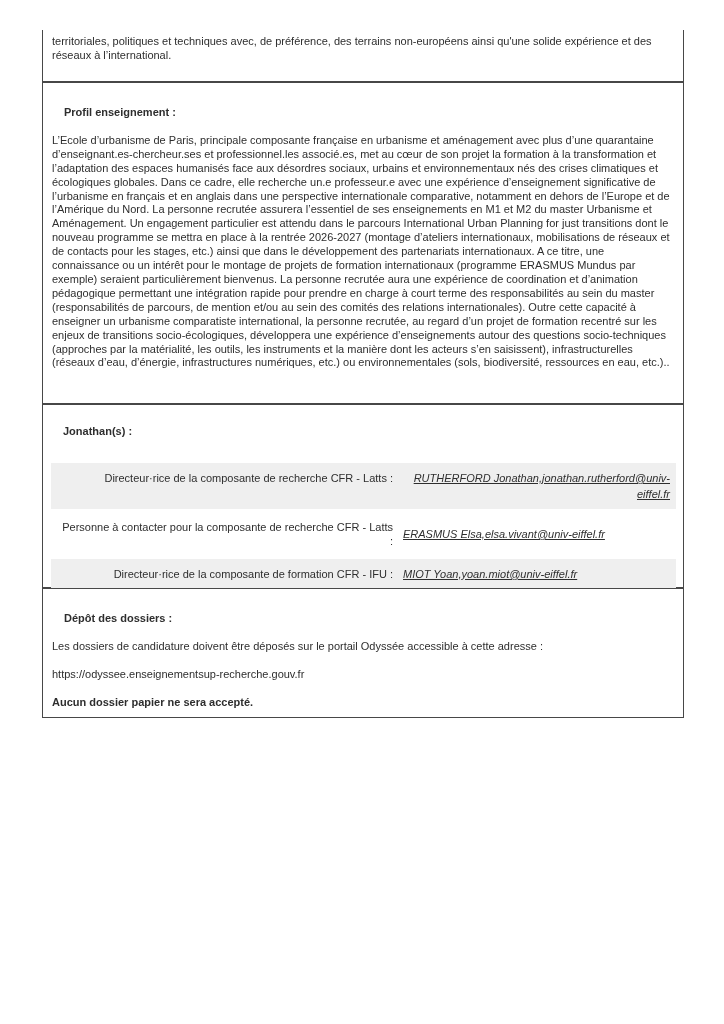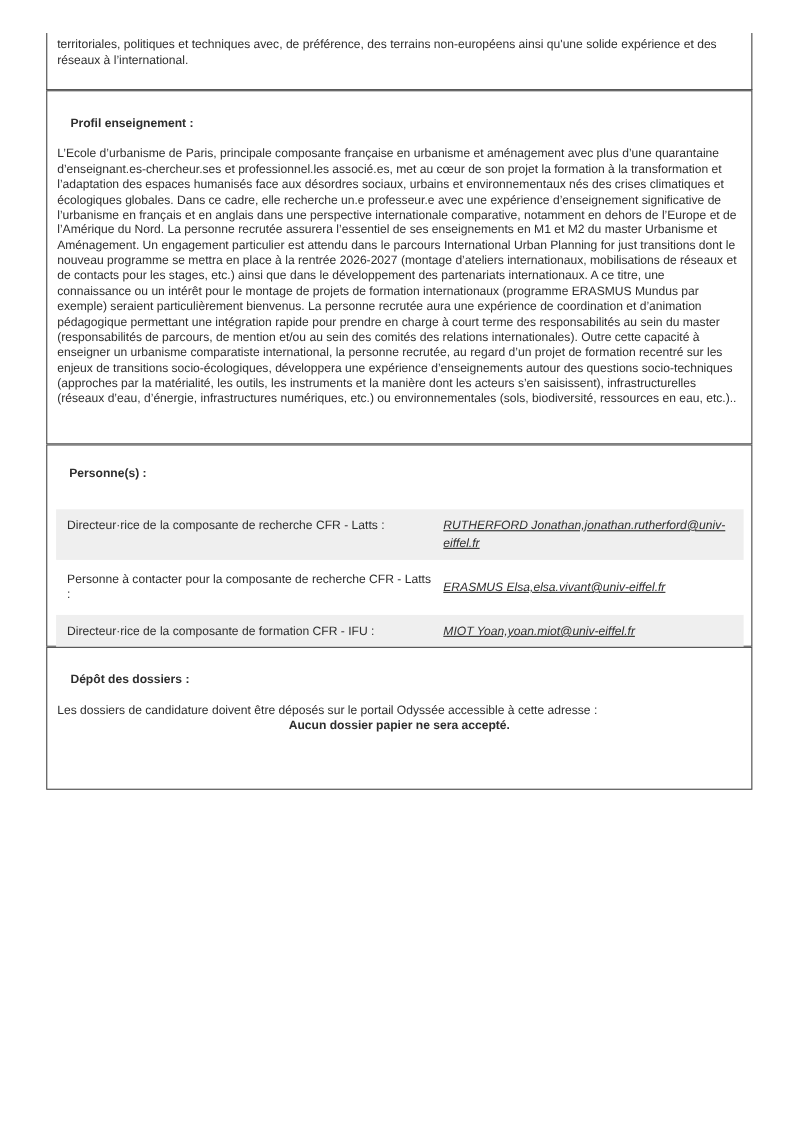--- a/index.html
+++ b/index.html
@@ -47,21 +47,21 @@
     font-weight: bold;
     margin: 12px;
   }
   .profil-body {
     margin: 14px 0 0 0;
   }
   .box-contacts {
     height: 184px;
     padding: 8px 7px 0 8px;
   }
-  .contact-rows { margin-top: 24px; }
+  .contact-rows { margin-top: 24px; text-align: right; }
   .contact-row {
     display: flex;
     align-items: stretch;
     margin-bottom: 3px;
     padding: 7px 6px 7px 10px;
   }
   .contact-row.shaded { background: var(--row-shade); }
   .contact-label {
     width: 332px;
     flex: 0 0 332px;
@@ -79,39 +79,39 @@
     line-height: 16px;
     color: var(--text-color);
     overflow-wrap: break-word;
     min-width: 0;
   }
   .box-depot {
     height: 130px;
     padding: 11px 9px 10px 9px;
   }
   .depot-line { margin: 14px 0 0 0; }
-  .depot-notice { margin: 0 0 0 0; font-weight: bold; text-align: center; }
+  .depot-notice { margin: 14px 0 0 0; font-weight: bold; }
 </style>
 </head>
 <body>
 
 <div class="page">
   <div class="doc">
 
     <div class="box box-continuation">
       <p style="margin:0">territoriales, politiques et techniques avec, de préférence, des terrains non-européens ainsi qu'une solide expérience et des réseaux à l’international.</p>
     </div>
 
     <div class="box box-profil">
       <p class="heading">Profil enseignement :</p>
       <p class="profil-body">L’Ecole d’urbanisme de Paris, principale composante française en urbanisme et aménagement avec plus d’une quarantaine d’enseignant.es-chercheur.ses et professionnel.les associé.es, met au cœur de son projet la formation à la transformation et l’adaptation des espaces humanisés face aux désordres sociaux, urbains et environnementaux nés des crises climatiques et écologiques globales. Dans ce cadre, elle recherche un.e professeur.e avec une expérience d’enseignement significative de l’urbanisme en français et en anglais dans une perspective internationale comparative, notamment en dehors de l’Europe et de l’Amérique du Nord. La personne recrutée assurera l’essentiel de ses enseignements en M1 et M2 du master Urbanisme et Aménagement. Un engagement particulier est attendu dans le parcours International Urban Planning for just transitions dont le nouveau programme se mettra en place à la rentrée 2026-2027 (montage d’ateliers internationaux, mobilisations de réseaux et de contacts pour les stages, etc.) ainsi que dans le développement des partenariats internationaux. A ce titre, une connaissance ou un intérêt pour le montage de projets de formation internationaux (programme ERASMUS Mundus par exemple) seraient particulièrement bienvenus. La personne recrutée aura une expérience de coordination et d’animation pédagogique permettant une intégration rapide pour prendre en charge à court terme des responsabilités au sein du master (responsabilités de parcours, de mention et/ou au sein des comités des relations internationales). Outre cette capacité à enseigner un urbanisme comparatiste international, la personne recrutée, au regard d’un projet de formation recentré sur les enjeux de transitions socio-écologiques, développera une expérience d’enseignements autour des questions socio-techniques (approches par la matérialité, les outils, les instruments et la manière dont les acteurs s’en saisissent), infrastructurelles (réseaux d’eau, d’énergie, infrastructures numériques, etc.) ou environnementales (sols, biodiversité, ressources en eau, etc.)..</p>
     </div>
 
     <div class="box box-contacts">
-      <p class="heading">Personne(s) :</p>
+      <p class="heading">Jonathan(s) :</p>
       <div class="contact-rows">
 
         <div class="contact-row shaded">
           <div class="contact-label">Directeur·rice de la composante de recherche CFR - Latts :</div>
           <div class="contact-value">
             <span class="contact-email">RUTHERFORD Jonathan,jonathan.rutherford@univ-eiffel.fr</span>
           </div>
         </div>
 
         <div class="contact-row">
@@ -127,17 +127,18 @@
             <span class="contact-email">MIOT Yoan,yoan.miot@univ-eiffel.fr</span>
           </div>
         </div>
 
       </div>
     </div>
 
     <div class="box box-depot">
       <p class="heading">Dépôt des dossiers :</p>
       <p class="depot-line">Les dossiers de candidature doivent être déposés sur le portail Odyssée accessible à cette adresse :</p>
+      <p class="depot-line">https://odyssee.enseignementsup-recherche.gouv.fr</p>
       <p class="depot-notice">Aucun dossier papier ne sera accepté.</p>
     </div>
 
   </div>
 </div>
 
 </body></html>

